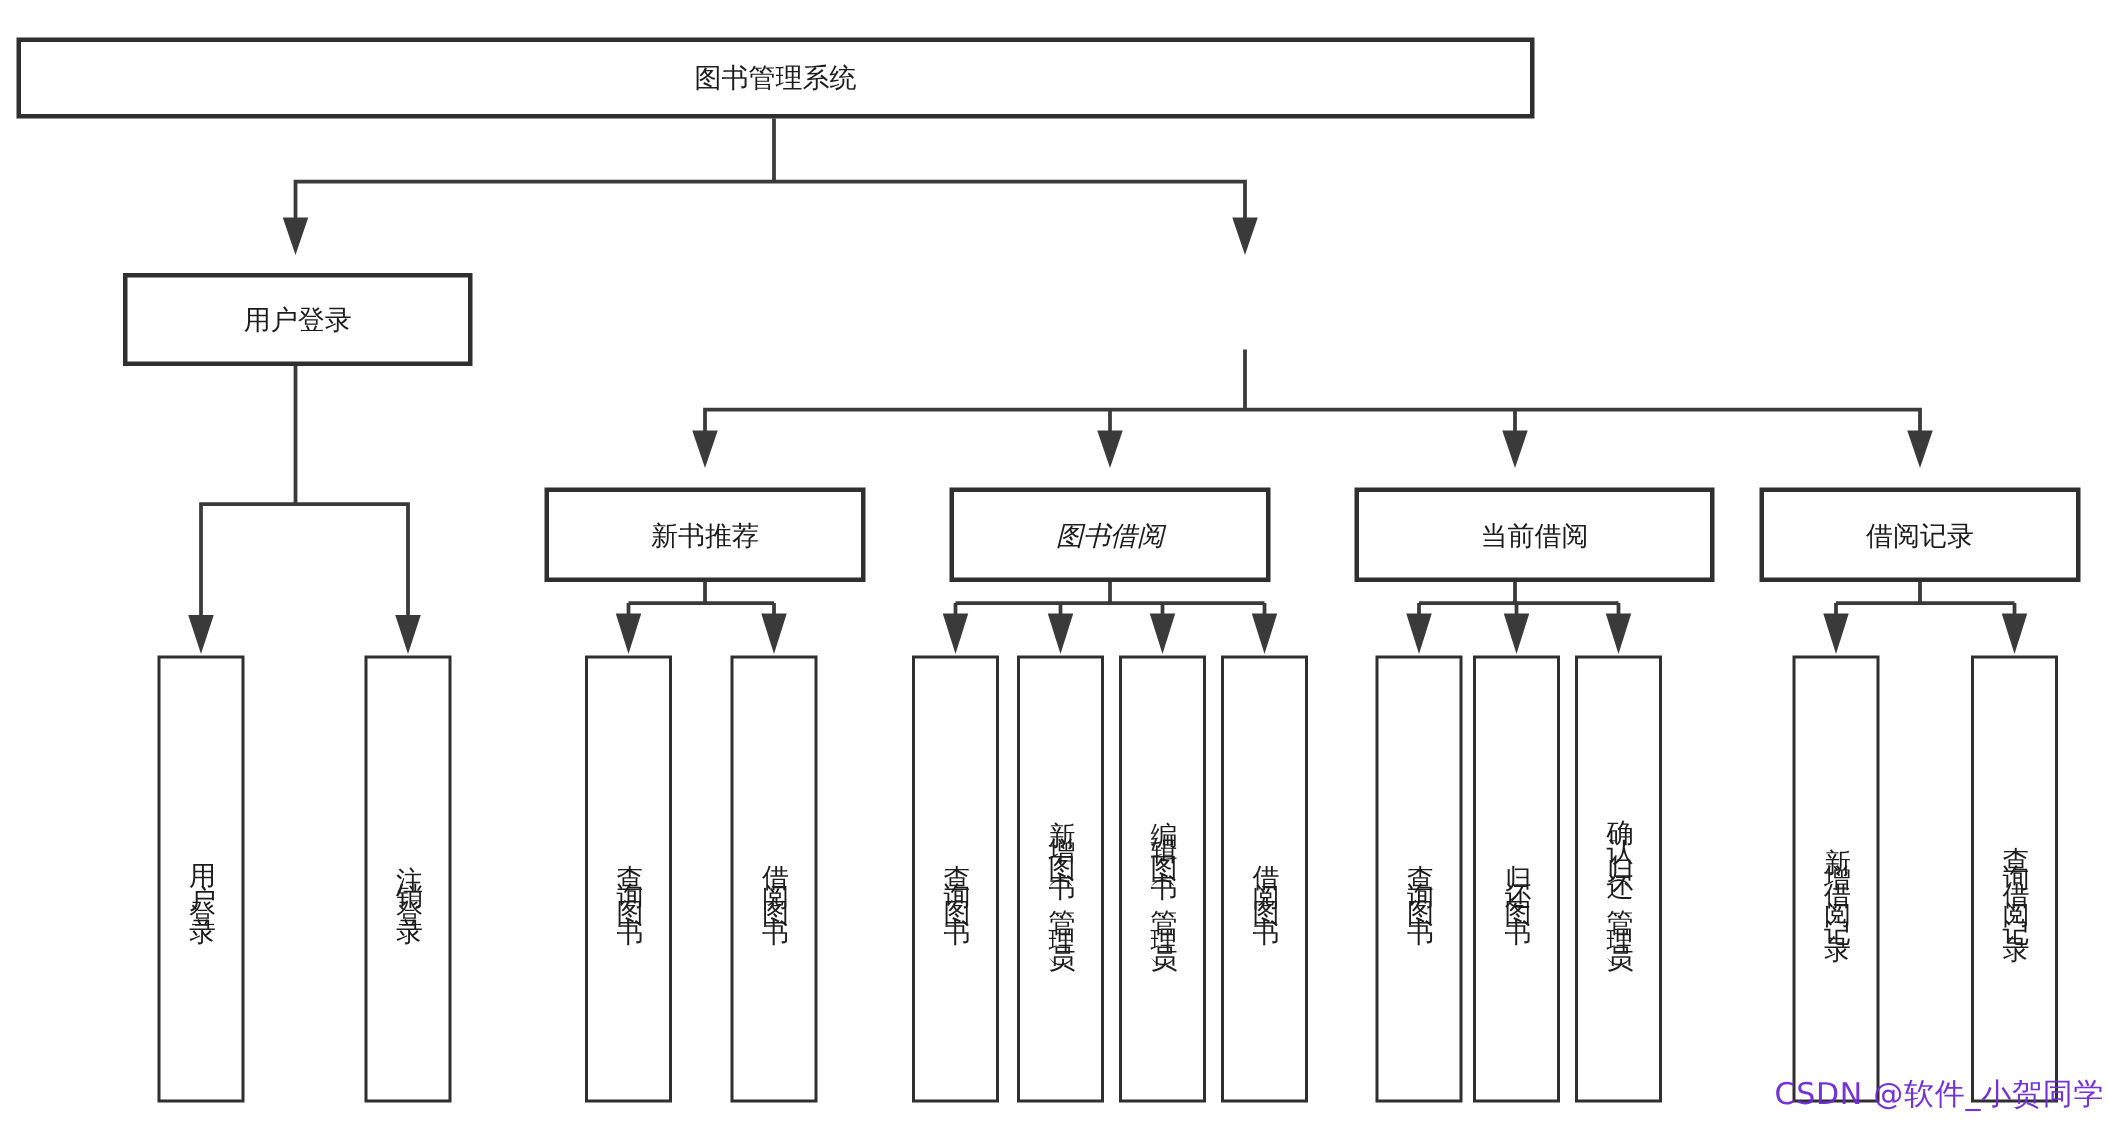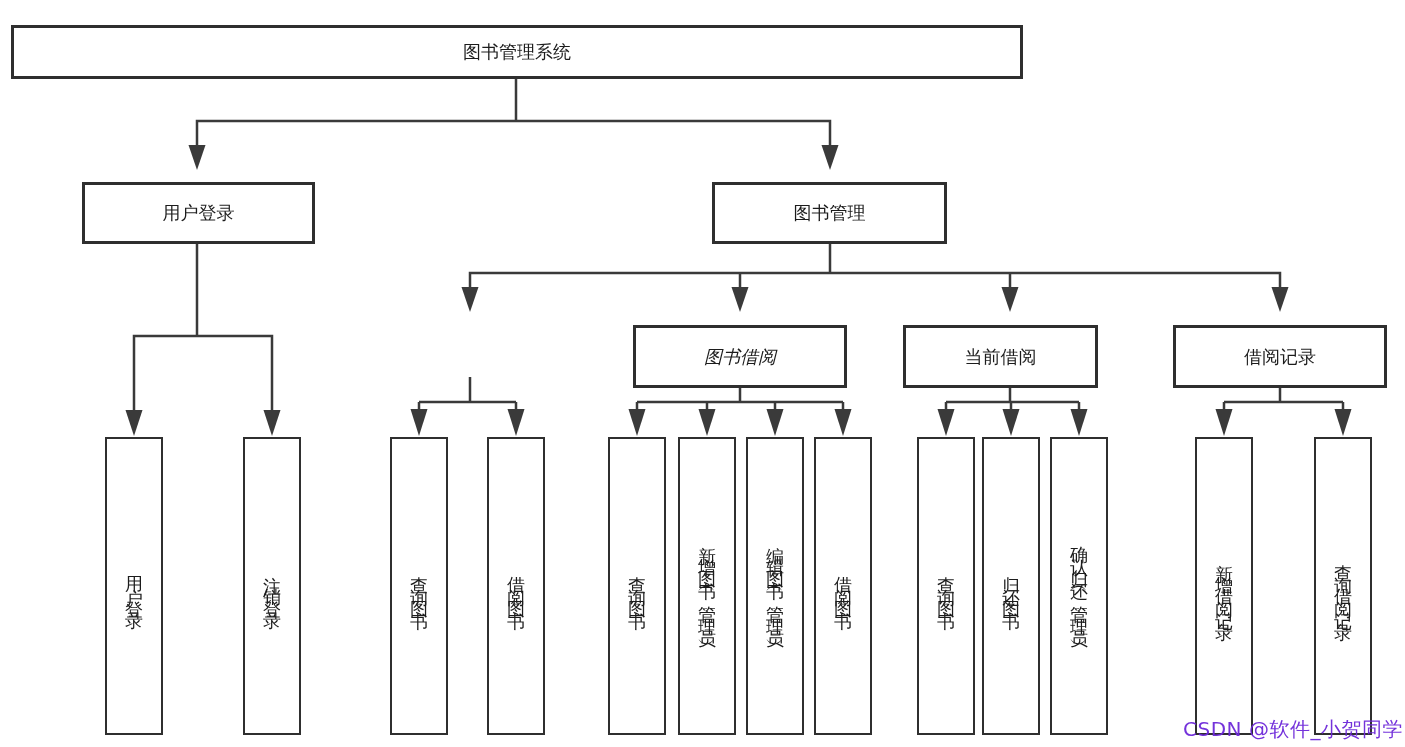--- a/index.html
+++ b/index.html
@@ -78,28 +78,28 @@
     </g>
   </svg>
 
   <div class="node" style="left:11px; top:13px; width:1012px; height:54px;">
     <span>图书管理系统</span>
   </div>
 
   <div class="node" style="left:82px; top:170px; width:233px; height:62px;">
     <span>用户登录</span>
   </div>
-  <div class="node" style="left:712px; top:170px; width:235px; height:62px;">
-    <span>图书管理</span>
+
+  <div class="node" style="left:363px; top:313px; width:214px; height:63px;">
+    <span>新书推荐</span>
   </div>
-
   <div class="node" style="left:633px; top:313px; width:214px; height:63px;font-style:italic;">
     <span>图书借阅</span>
   </div>
-  <div class="node" style="left:903px; top:313px; width:195px; height:63px;">
+  <div class="node" style="left:903px; top:313px; width:240px; height:63px;">
     <span>当前借阅</span>
   </div>
   <div class="node" style="left:1173px; top:313px; width:214px; height:63px;text-align:right;">
     <span>借阅记录</span>
   </div>
 
   <div class="leaf" style="left:105px;">
     <span>用户登录</span>
   </div>
   <div class="leaf" style="left:243px;">

